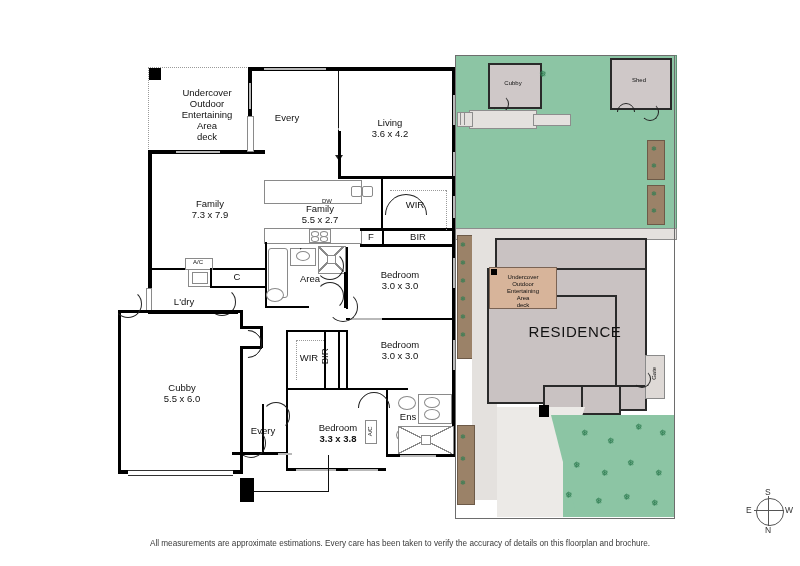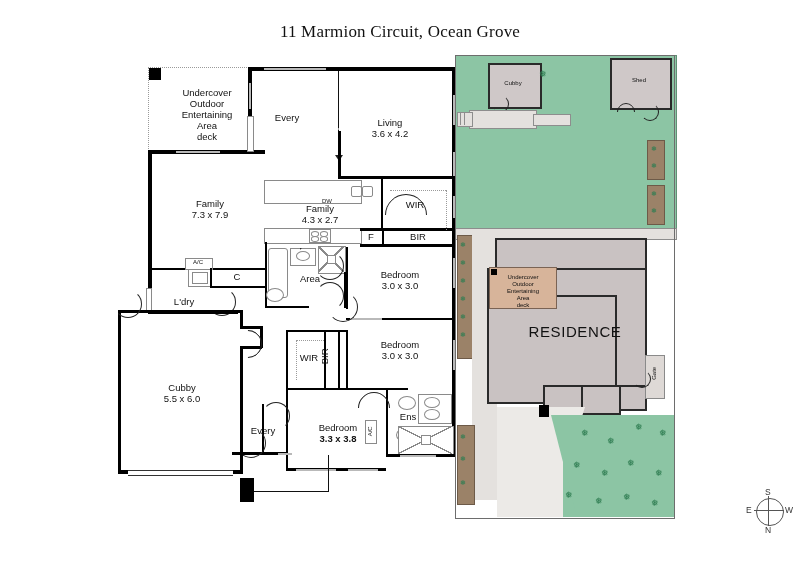--- a/index.html
+++ b/index.html
@@ -48,21 +48,20 @@
   #compass .ring{position:absolute;left:10px;top:10px;width:26px;height:26px;
     border:1px solid #555;border-radius:50%;}
   #compass .cl{position:absolute;background:#555;}
   #compass span{position:absolute;font-size:8.5px;color:#333;}
 </style>
 </head>
 <body>
 
 <div class="page">
 
-  <div id="title">11 Marmion Circuit, Ocean Grove</div>
 
   <div class="fp" id="floorplan" style="left:0;top:0;width:455px;height:540px;">
 
     <div class="dot" style="left:148px;top:67px;width:117px;"></div>
     <div class="dotv" style="left:148px;top:67px;height:84px;"></div>
     <div class="sq" style="left:149px;top:68px;width:12px;height:12px;"></div>
 
     <div class="lbl" style="left:153px;top:88px;width:108px;">Undercover</div>
     <div class="lbl" style="left:153px;top:99px;width:108px;">Outdoor</div>
     <div class="lbl" style="left:153px;top:110px;width:108px;">Entertaining</div>
@@ -103,21 +102,21 @@
     <div class="wall" style="left:338px;top:131px;width:3px;height:48px;"></div>
 
     <div class="lbl" style="left:160px;top:199px;width:100px;">Family</div>
     <div class="lbl" style="left:160px;top:210px;width:100px;">7.3 x 7.9</div>
 
     <div class="boxl" style="left:264px;top:180px;width:96px;height:22px;"></div>
     <div class="boxl" style="left:351px;top:186px;width:9px;height:9px;border-radius:2px;"></div>
     <div class="boxl" style="left:362px;top:186px;width:9px;height:9px;border-radius:2px;"></div>
     <div class="lbl xs" style="left:316px;top:198px;width:22px;">DW</div>
     <div class="lbl" style="left:278px;top:204px;width:84px;">Family</div>
-    <div class="lbl" style="left:278px;top:215px;width:84px;">4.3 x 2.7</div>
+    <div class="lbl" style="left:278px;top:215px;width:84px;">5.5 x 2.7</div>
 
     <div class="boxl" style="left:264px;top:228px;width:96px;height:14px;"></div>
     <div class="boxl" style="left:309px;top:229px;width:20px;height:12px;"></div>
     <div class="boxl" style="left:311px;top:231px;width:6px;height:3.5px;border-radius:50%;"></div>
     <div class="boxl" style="left:320px;top:231px;width:6px;height:3.5px;border-radius:50%;"></div>
     <div class="boxl" style="left:311px;top:236px;width:6px;height:3.5px;border-radius:50%;"></div>
     <div class="boxl" style="left:320px;top:236px;width:6px;height:3.5px;border-radius:50%;"></div>
 
     <div class="wall" style="left:360px;top:228px;width:96px;height:3px;"></div>
     <div class="lbl" style="left:362px;top:232px;width:18px;">F</div>
@@ -331,14 +330,15 @@
   <div id="compass">
     <div class="ring"></div>
     <div class="cl" style="left:22px;top:8px;width:1px;height:30px;"></div>
     <div class="cl" style="left:8px;top:22px;width:30px;height:1px;"></div>
     <span style="left:19px;top:-1px;">S</span>
     <span style="left:19px;top:37px;">N</span>
     <span style="left:0px;top:17px;">E</span>
     <span style="left:39px;top:17px;">W</span>
   </div>
 
+  <div id="footer">All measurements are approximate estimations. Every care has been taken to verify the accuracy of details on this floorplan and brochure.</div>
 
 </div>
 
 </body></html>

